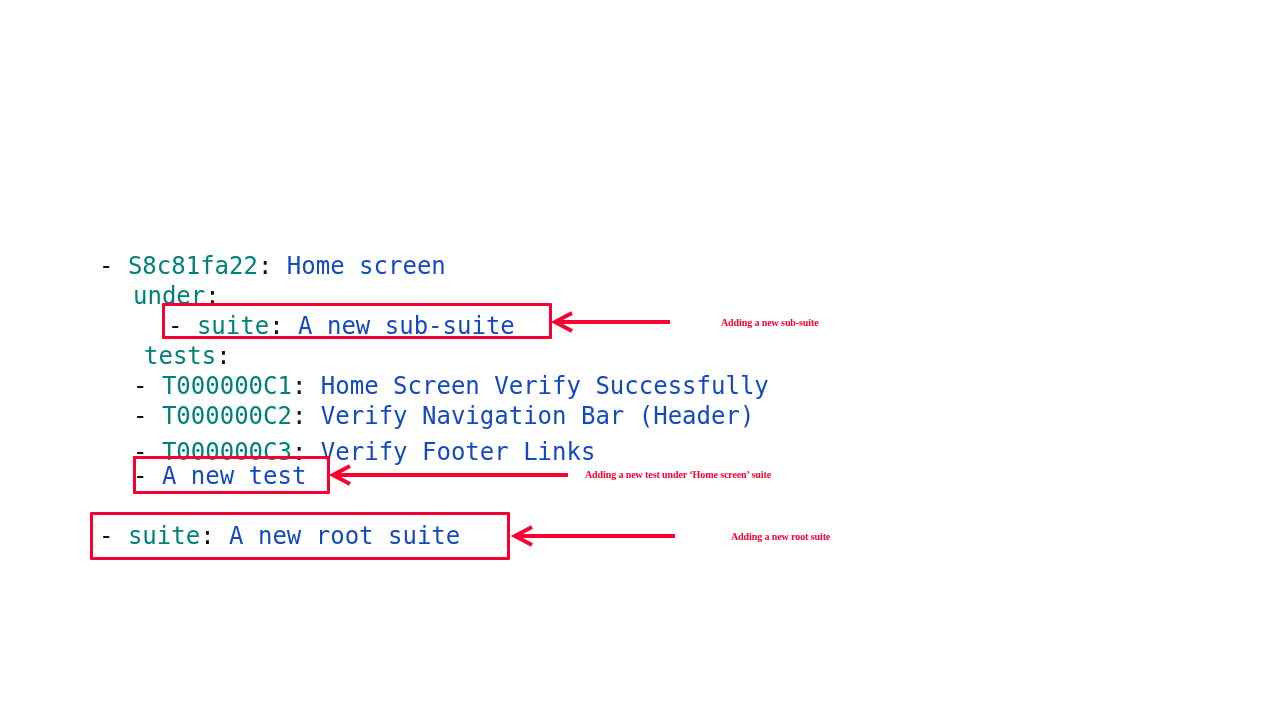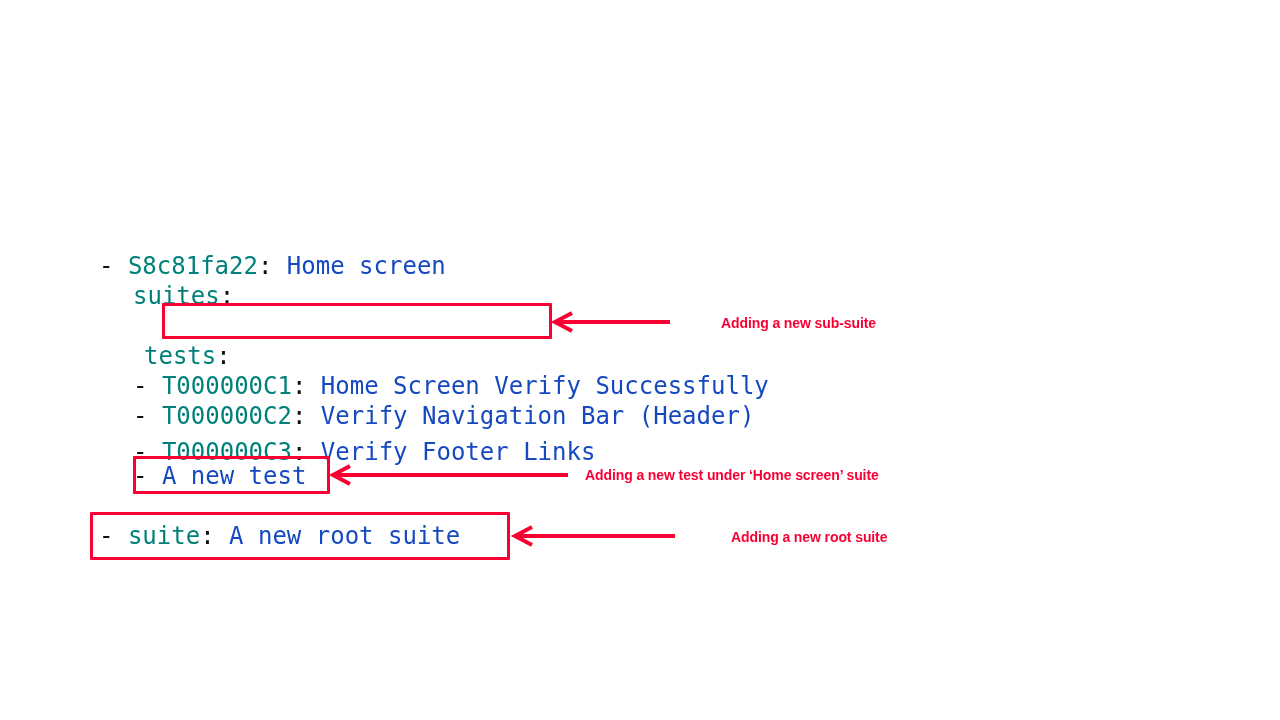--- a/index.html
+++ b/index.html
@@ -49,38 +49,39 @@
   .arrow {
     position: absolute;
     height: 22px;
     overflow: visible;
   }
   .arrow svg { display: block; overflow: visible; }
 
   
   .annot {
     position: absolute;
-    font-family: Liberation Sans, sans-serif;
+    font-family: Liberation Serif, serif;
     font-weight: bold;
-    font-size: 14px;
+    font-size: 10px;
     line-height: 20px;
     color: #fa0032;
     white-space: nowrap;
     letter-spacing: -0.1px;
   }
 </style>
 </head>
 <body>
 
 <div id="stage">
 
   <div class="code-line" style="left:99px; top:251px;"><span class="tok-dash">-</span><span> </span><span class="tok-id">S8c81fa22</span><span class="tok-colon">:</span><span> </span><span class="tok-val">Home screen</span></div>
 
-  <div class="code-line" style="left:133px; top:281px;"><span class="tok-key">suites</span><span class="tok-colon">:</span></div>
+  <div class="code-line" style="left:133px; top:281px;"><span class="tok-key">under</span><span class="tok-colon">:</span></div>
 
+  <div class="code-line" style="left:168px; top:311px;"><span class="tok-dash">-</span><span> </span><span class="tok-key">suite</span><span class="tok-colon">:</span><span> </span><span class="tok-val">A new sub-suite</span></div>
 
   <div class="code-line" style="left:144px; top:341px;"><span class="tok-key">tests</span><span class="tok-colon">:</span></div>
 
   <div class="code-line" style="left:133px; top:371px;"><span class="tok-dash">-</span><span> </span><span class="tok-id">T000000C1</span><span class="tok-colon">:</span><span> </span><span class="tok-val">Home Screen Verify Successfully</span></div>
 
   <div class="code-line" style="left:133px; top:401px;"><span class="tok-dash">-</span><span> </span><span class="tok-id">T000000C2</span><span class="tok-colon">:</span><span> </span><span class="tok-val">Verify Navigation Bar (Header)</span></div>
 
   <div class="code-line" style="left:133px; top:431px;margin-top:6px;"><span class="tok-dash">-</span><span> </span><span class="tok-id">T000000C3</span><span class="tok-colon">:</span><span> </span><span class="tok-val">Verify Footer Links</span></div>
 
   <div class="code-line" style="left:99px; top:521px;"><span class="tok-dash">-</span><span> </span><span class="tok-key">suite</span><span class="tok-colon">:</span><span> </span><span class="tok-val">A new root suite</span></div>

